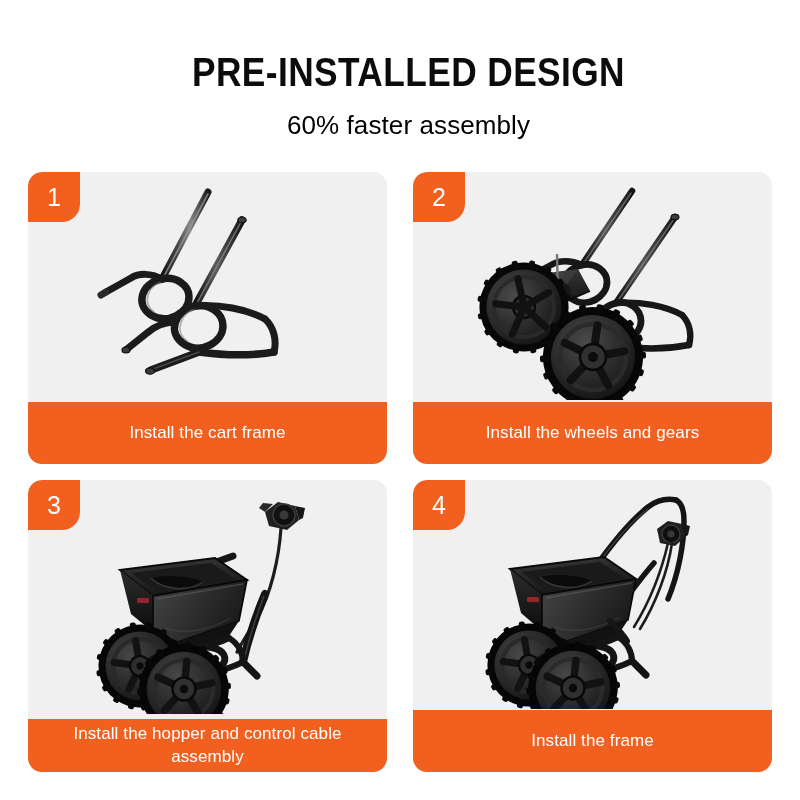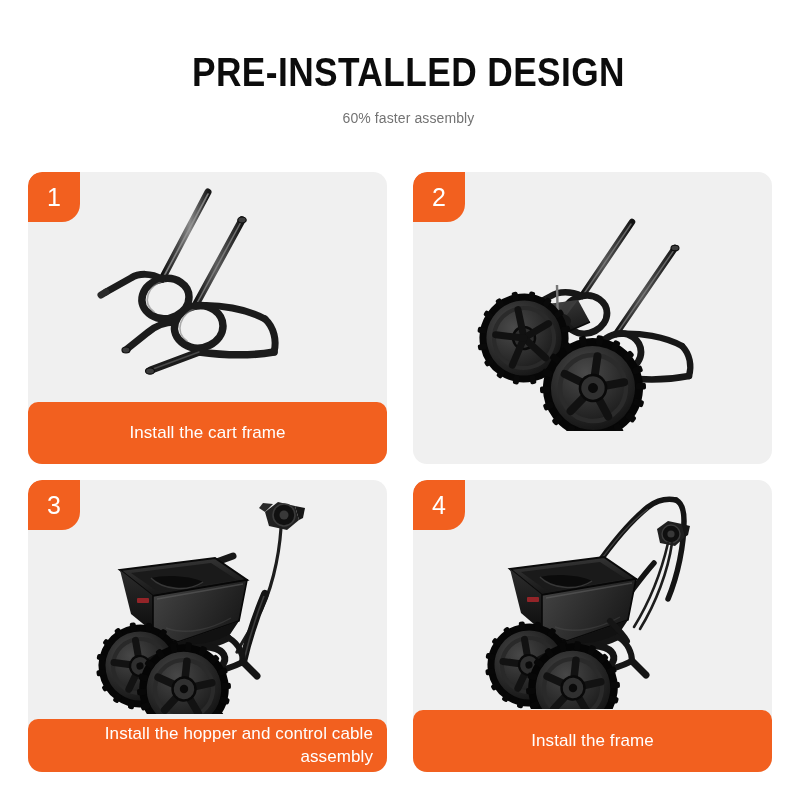--- a/index.html
+++ b/index.html
@@ -28,23 +28,23 @@
     font-size: 41px;
     line-height: 1;
     letter-spacing: 0.5px;
     color: #0c0c0c;
     transform: scaleX(0.86);
     transform-origin: center center;
     white-space: nowrap;
   }
   .subtitle {
     margin-top: 17px;
-    font-size: 14px;
+    font-size: 26px;
     font-weight: 400;
-    color: #737373;
+    color: #000000;
     letter-spacing: 0.1px;
   }
 
   
   .grid {
     position: absolute;
     top: 172px; left: 28px;
     width: 744px;
     display: grid;
     grid-template-columns: 359px 359px;
@@ -87,27 +87,26 @@
     overflow: hidden;
   }
   .art svg { display: block; }
 
   .caption {
     flex: 0 0 auto;
     background: #f2601f;
     color: #ffffff;
     font-size: 17px;
     line-height: 1.35;
-    text-align: right;
+    text-align: center;
     display: flex;
     align-items: center;
     justify-content: center;
     padding: 6px 14px;
     letter-spacing: 0.1px;
-    border-radius: 10px;
   }
   .caption.tall { height: 62px; }
   .caption.short { height: 62px; }
   .card.two-line .caption { height: 53px; }
 </style>
 </head>
 <body>
 
 <div class="page">
 
@@ -353,20 +352,21 @@
               <g transform="rotate(320)">
                   <rect x="-3.4" y="-53" width="6.8" height="10" rx="2"></rect>
                 </g>
               <g transform="rotate(340)">
                   <rect x="-3.4" y="-53" width="6.8" height="10" rx="2"></rect>
                 </g>
             </g>
           </g>
         </svg>
       </div>
+      <div class="caption short">Install the wheels and gears</div>
     </div>
 
     <div class="card two-line">
       <div class="badge">3</div>
       <div class="art">
         <svg width="330" height="228" viewBox="0 0 330 228" aria-hidden="true">
           <defs>
             <linearGradient id="hopTop" x1="0" y1="0" x2="0.3" y2="1">
               <stop offset="0" stop-color="#3a3a3a"></stop>
               <stop offset="1" stop-color="#161616"></stop>

